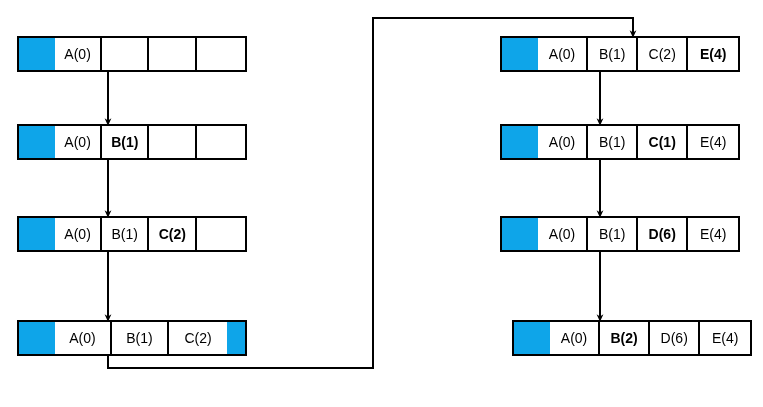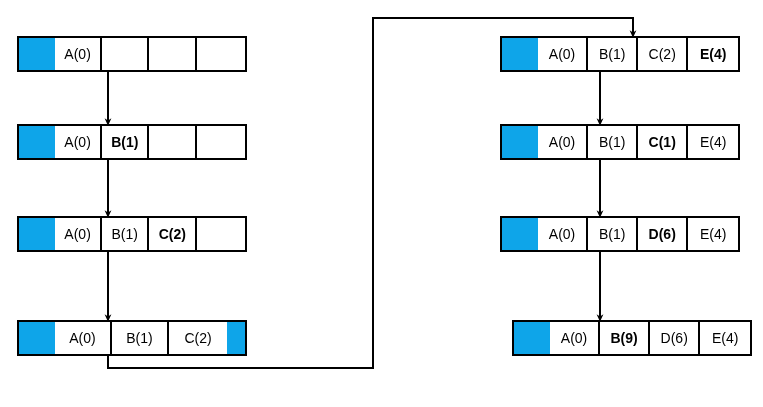--- a/index.html
+++ b/index.html
@@ -120,18 +120,18 @@
 
   <div class="array-row" style="left:500px; top:216px; width:240px; height:36px;">
     <div class="cell" style="width:60px;">A(0)</div>
     <div class="cell" style="width:60px;">B(1)</div>
     <div class="cell highlight" style="width:60px;">D(6)</div>
     <div class="cell" style="width:60px;">E(4)</div>
   </div>
 
   <div class="array-row" style="left:512px; top:320px; width:240px; height:36px;">
     <div class="cell" style="width:60px;">A(0)</div>
-    <div class="cell highlight" style="width:60px;">B(9)</div>
+    <div class="cell highlight" style="width:60px;">B(2)</div>
     <div class="cell" style="width:60px;">D(6)</div>
     <div class="cell" style="width:60px;">E(4)</div>
   </div>
 
 </div>
 
 </body></html>

